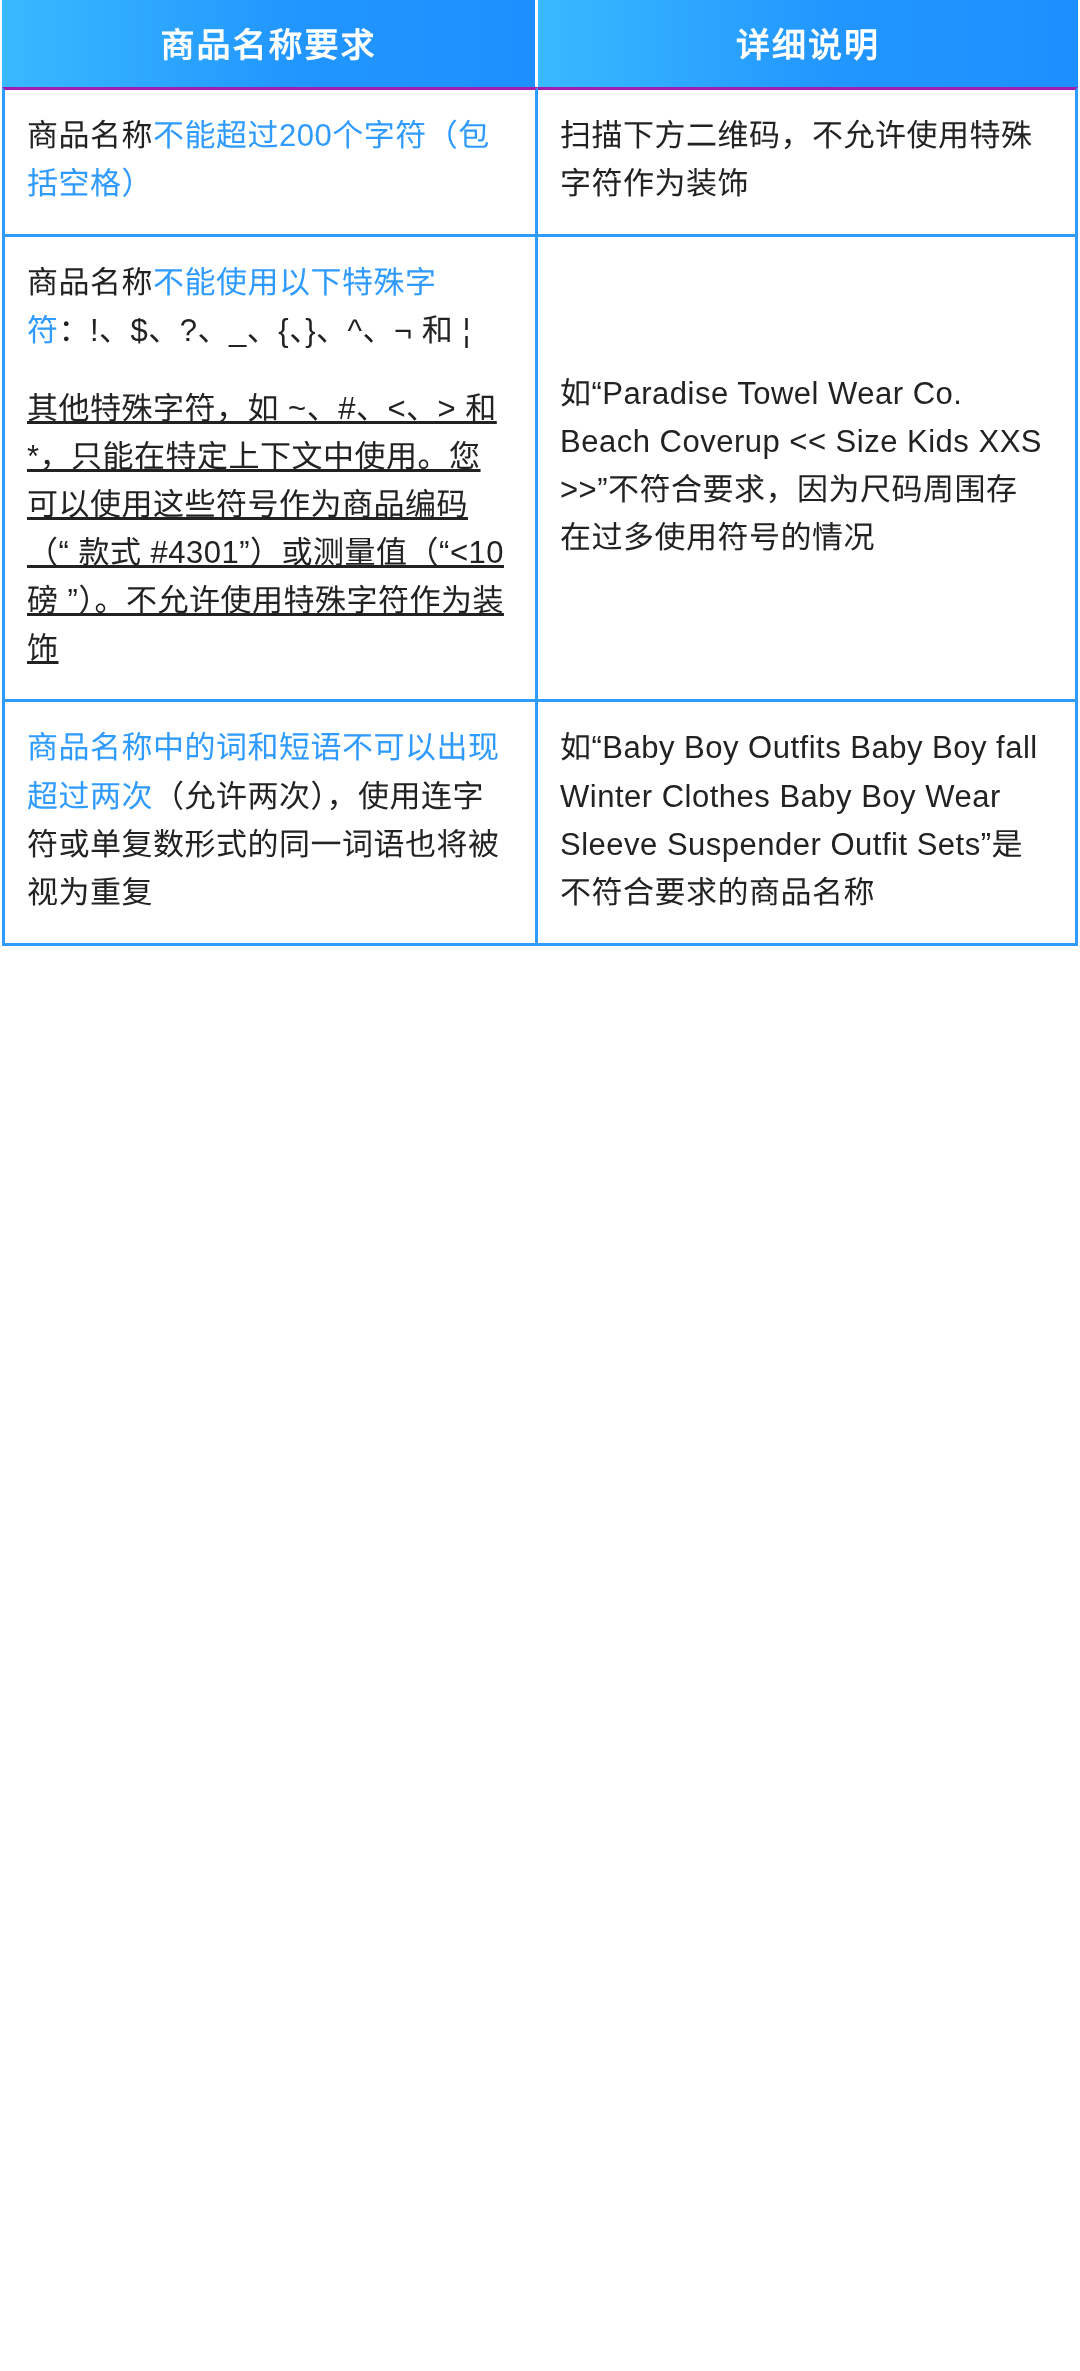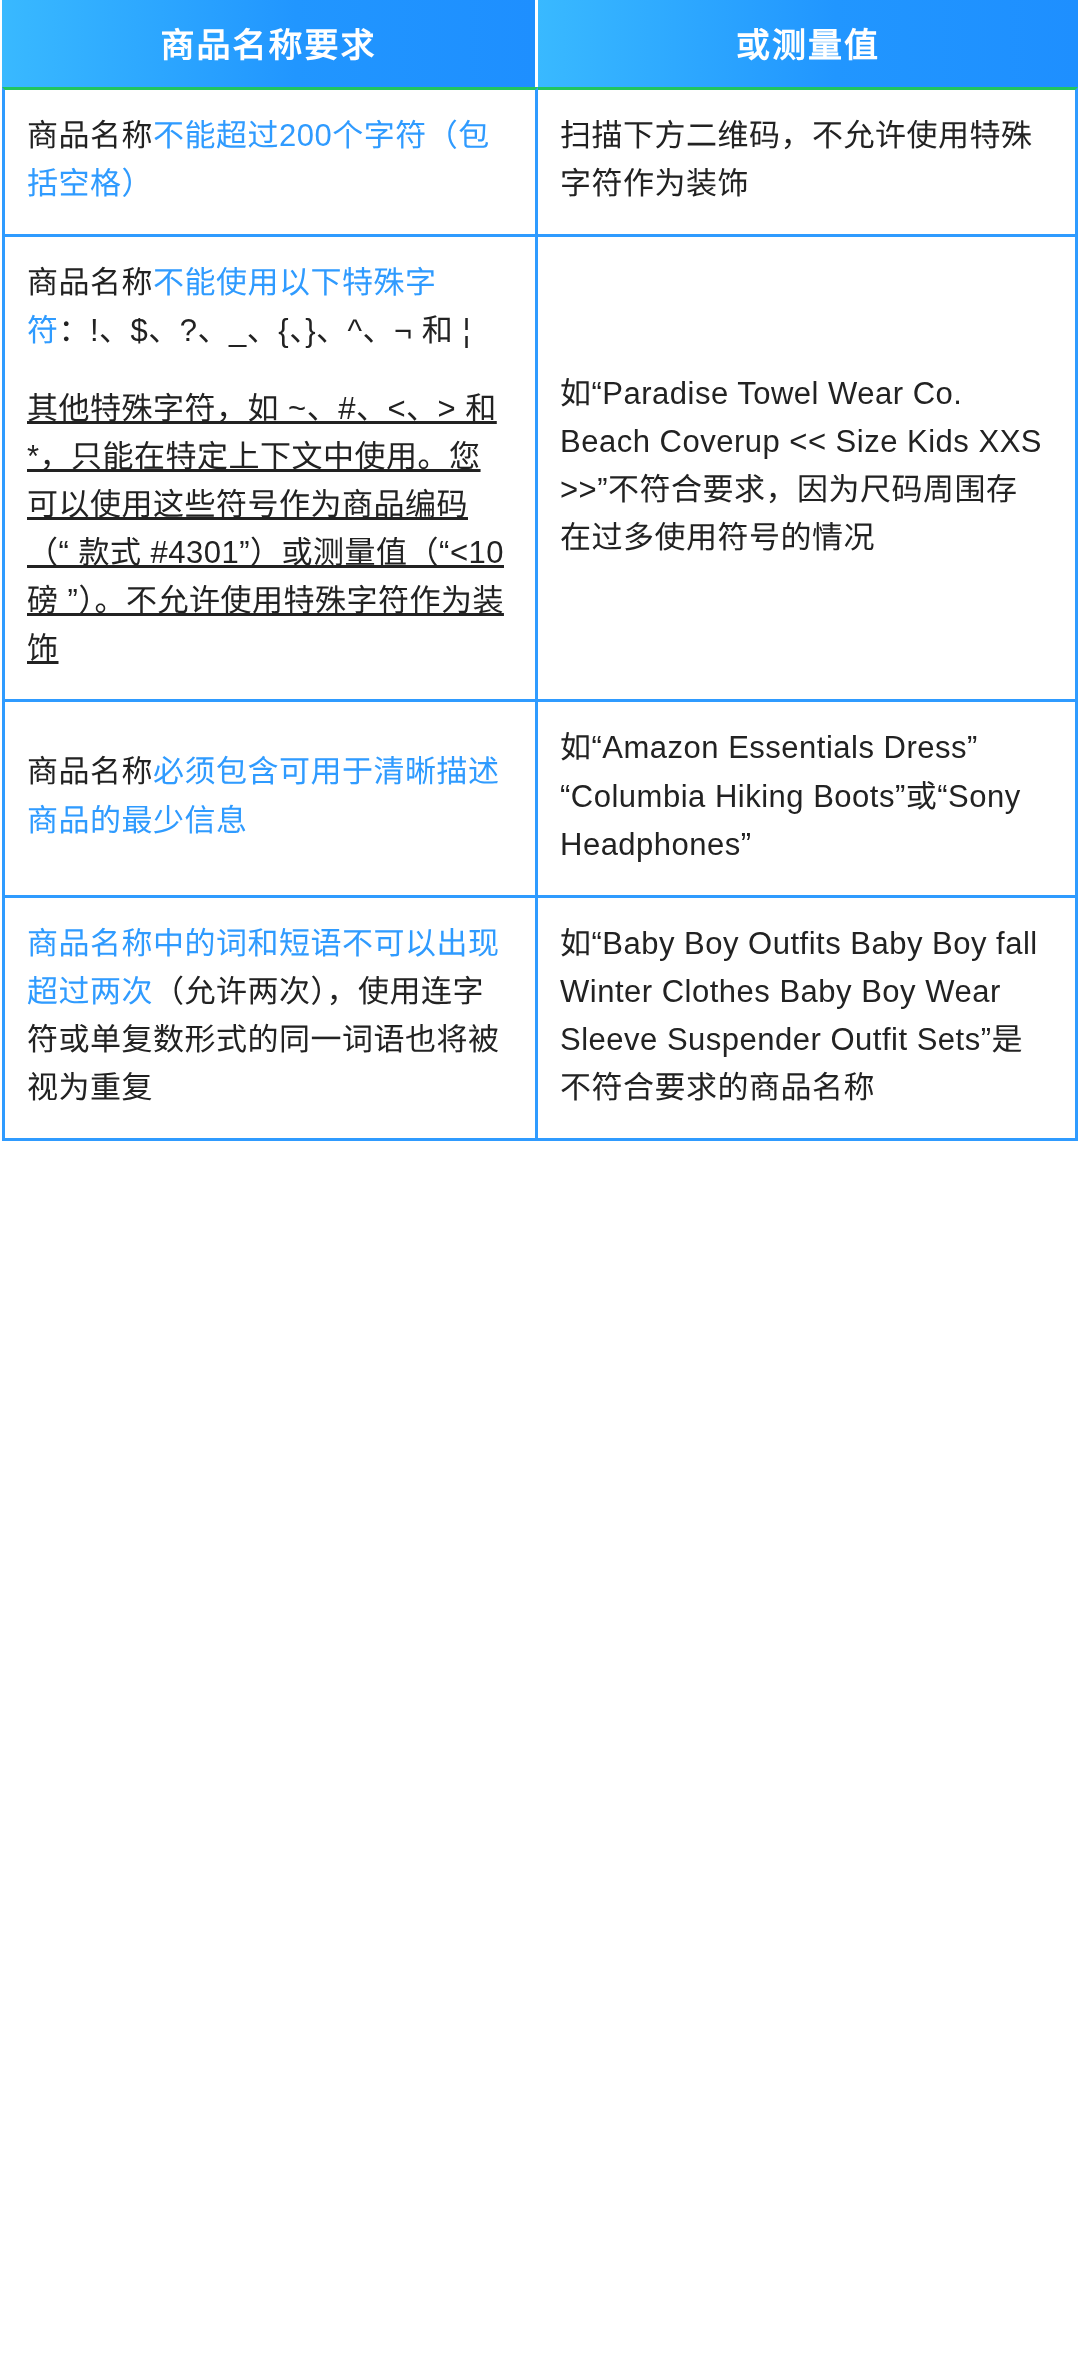--- a/index.html
+++ b/index.html
@@ -48,21 +48,21 @@
     line-height: 1.55;
     color: #222222;
     vertical-align: top;
     background: #ffffff;
     letter-spacing: 0.5px;
   }
   tbody td.cell-left {
     border-left: 3px solid #2f9bff;
   }
   tbody tr:first-child td {
-    border-top: 3px solid #22c55e;
+    border-top: 3px solid #a21caf;
   }
   tbody td.mid {
     vertical-align: middle;
   }
   .hl {
     color: #2f9bff;
   }
   p.para {
     margin: 0 0 0 0;
   }
@@ -76,47 +76,41 @@
 
 <div class="sheet">
   <table class="req-table">
     <colgroup>
       <col class="col-left">
       <col class="col-right">
     </colgroup>
     <thead>
       <tr>
         <th class="th-left">商品名称要求</th>
-        <th class="th-right">或测量值</th>
+        <th class="th-right">详细说明</th>
       </tr>
     </thead>
     <tbody>
 
       <tr>
         <td class="cell-left">
           <p class="para"><span>商品名称</span><span class="hl">不能超过200个字符（包括空格）</span></p>
         </td>
         <td>扫描下方二维码，不允许使用特殊字符作为装饰</td>
       </tr>
 
 
       <tr>
         <td class="cell-left">
           <p class="para"><span>商品名称</span><span class="hl">不能使用以下特殊字符</span><span>：!、$、?、_、{、}、^、¬ 和 ¦</span></p>
           <p class="para">其他特殊字符，如 ~、#、&lt;、&gt; 和 *，只能在特定上下文中使用。您可以使用这些符号作为商品编码（“ 款式 #4301”）或测量值（“&lt;10 磅 ”）。不允许使用特殊字符作为装饰</p>
         </td>
         <td class="mid">如“Paradise Towel Wear Co. Beach Coverup &lt;&lt; Size Kids XXS &gt;&gt;”不符合要求，因为尺码周围存在过多使用符号的情况</td>
       </tr>
 
-      <tr>
-        <td class="cell-left mid">
-          <p class="para"><span>商品名称</span><span class="hl">必须包含可用于清晰描述商品的最少信息</span></p>
-        </td>
-        <td>如“Amazon Essentials Dress”“Columbia Hiking Boots”或“Sony Headphones”</td>
-      </tr>
 
       <tr>
         <td class="cell-left">
           <p class="para"><span class="hl">商品名称中的词和短语不可以出现超过两次</span><span>（允许两次），使用连字符或单复数形式的同一词语也将被视为重复</span></p>
         </td>
         <td>如“Baby Boy Outfits Baby Boy fall Winter Clothes Baby Boy Wear Sleeve Suspender Outfit Sets”是不符合要求的商品名称</td>
       </tr>
 
     </tbody>
   </table>

